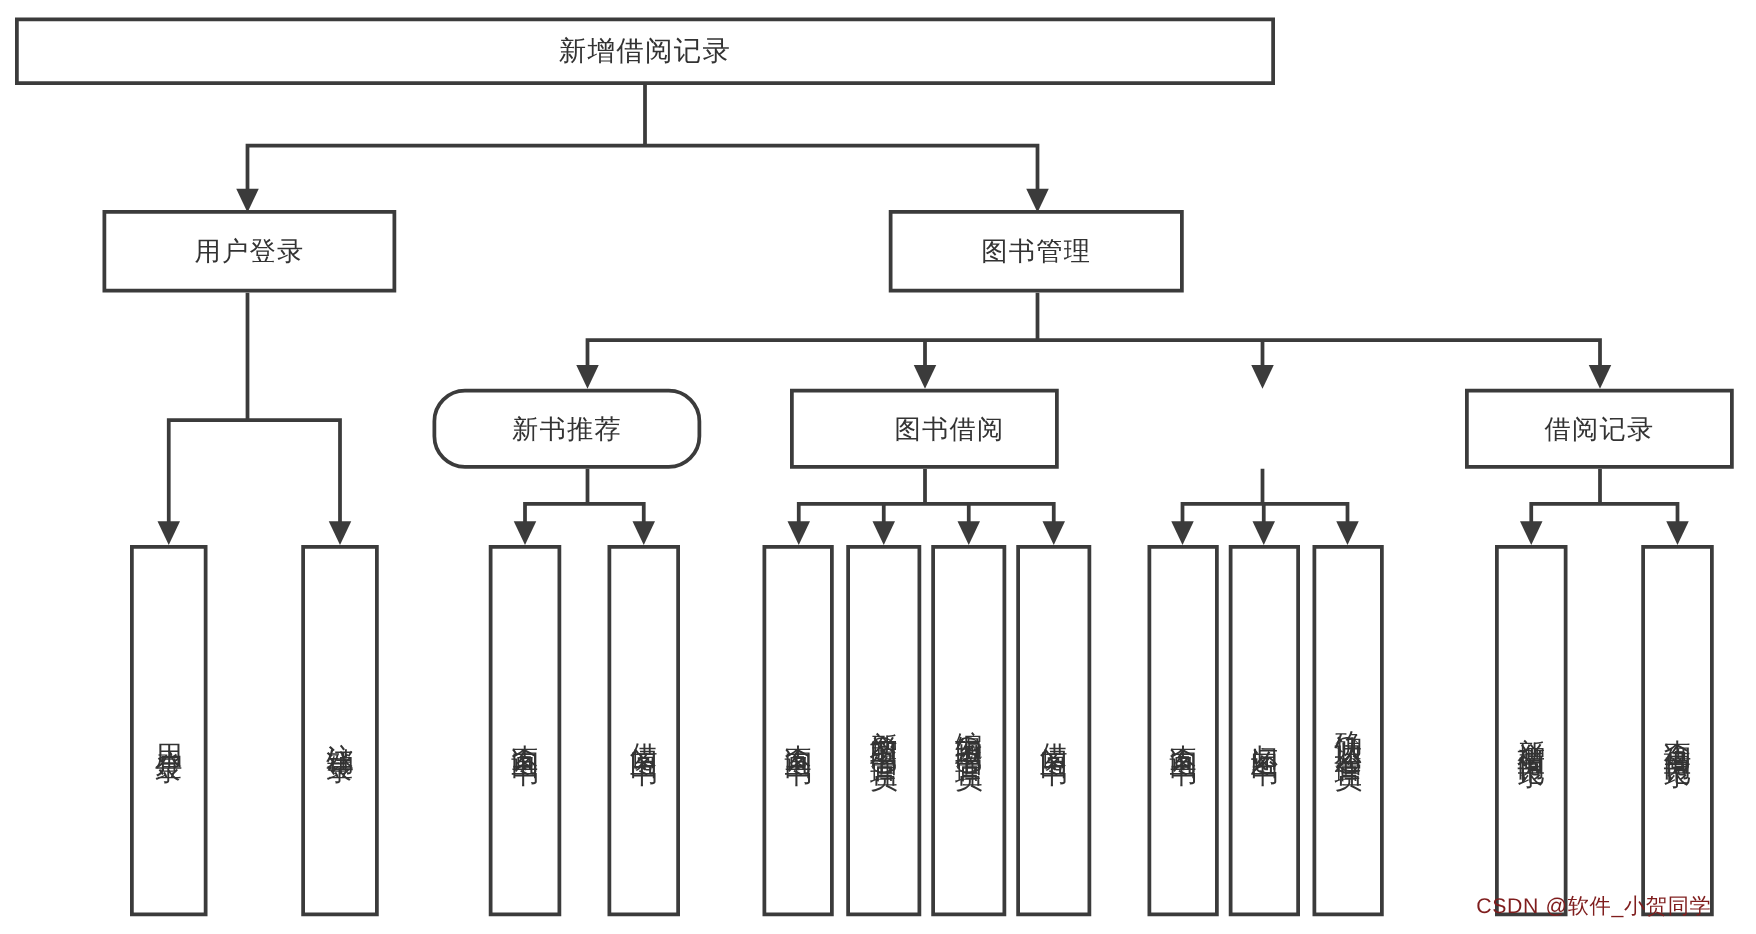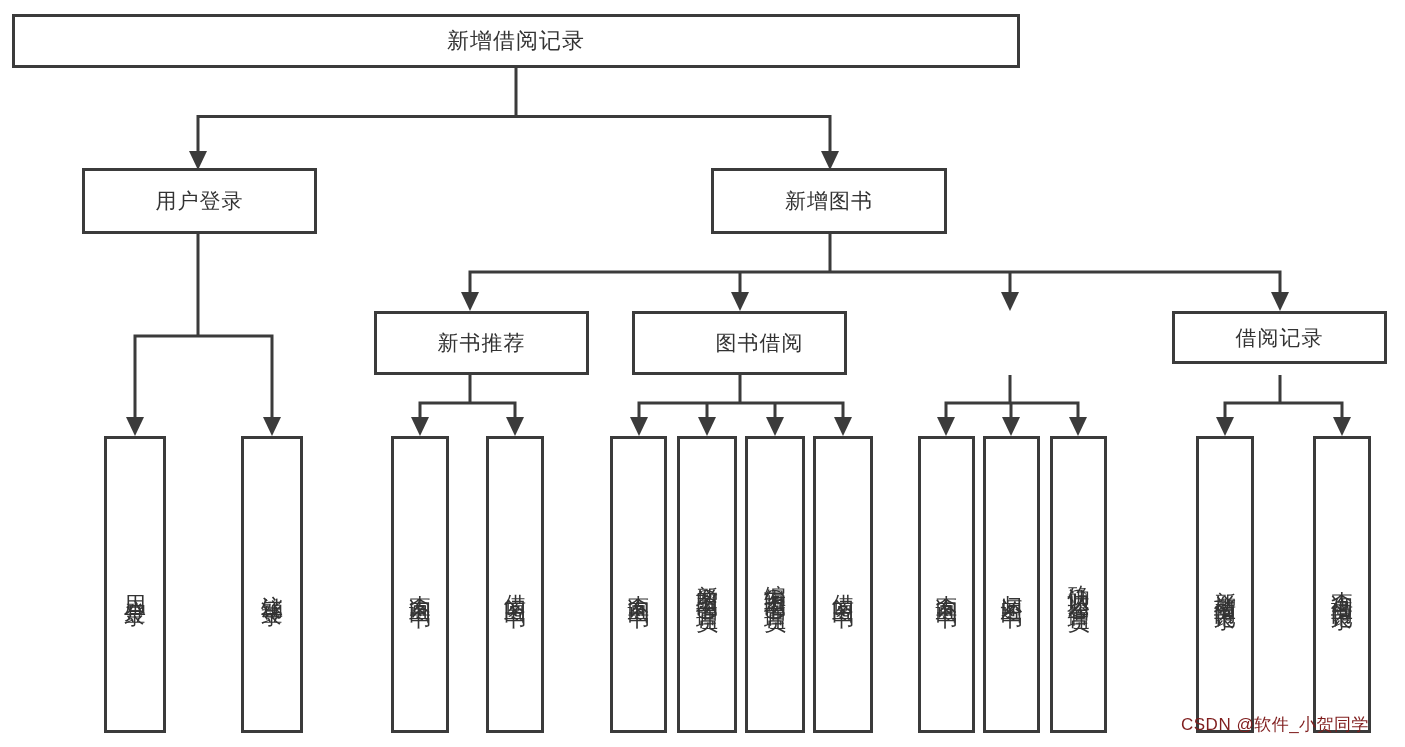--- a/index.html
+++ b/index.html
@@ -84,25 +84,25 @@
       <path d="M1002 417 H1020 L1011 436 Z"></path>
       <path d="M1069 417 H1087 L1078 436 Z"></path>
       <path d="M1216 417 H1234 L1225 436 Z"></path>
       <path d="M1333 417 H1351 L1342 436 Z"></path>
     </g>
   </svg>
 
   <div class="box root-box" style="left:12px;top:14px;width:1008px;height:54px;">新增借阅记录</div>
 
   <div class="box" style="left:82px;top:168px;width:235px;height:66px;">用户登录</div>
-  <div class="box" style="left:711px;top:168px;width:236px;height:66px;">新增图书</div>
+  <div class="box" style="left:711px;top:168px;width:236px;height:66px;">图书管理</div>
 
-  <div class="box" style="left:374px;top:311px;width:215px;height:64px;">新书推荐</div>
+  <div class="box" style="left:346px;top:311px;width:215px;height:64px;border-radius:26px;">新书推荐</div>
   <div class="box" style="left:632px;top:311px;width:215px;height:64px;padding-left:40px;">图书借阅</div>
-  <div class="box" style="left:1172px;top:311px;width:215px;height:53px;">借阅记录</div>
+  <div class="box" style="left:1172px;top:311px;width:215px;height:64px;">借阅记录</div>
 
   <div class="box vbox" style="left:104px;top:436px;width:62px;height:297px;">
     <span class="vtext">用户登录</span>
   </div>
   <div class="box vbox" style="left:241px;top:436px;width:62px;height:297px;">
     <span class="vtext">注销登录</span>
   </div>
   <div class="box vbox" style="left:391px;top:436px;width:58px;height:297px;">
     <span class="vtext">查询图书</span>
   </div>

